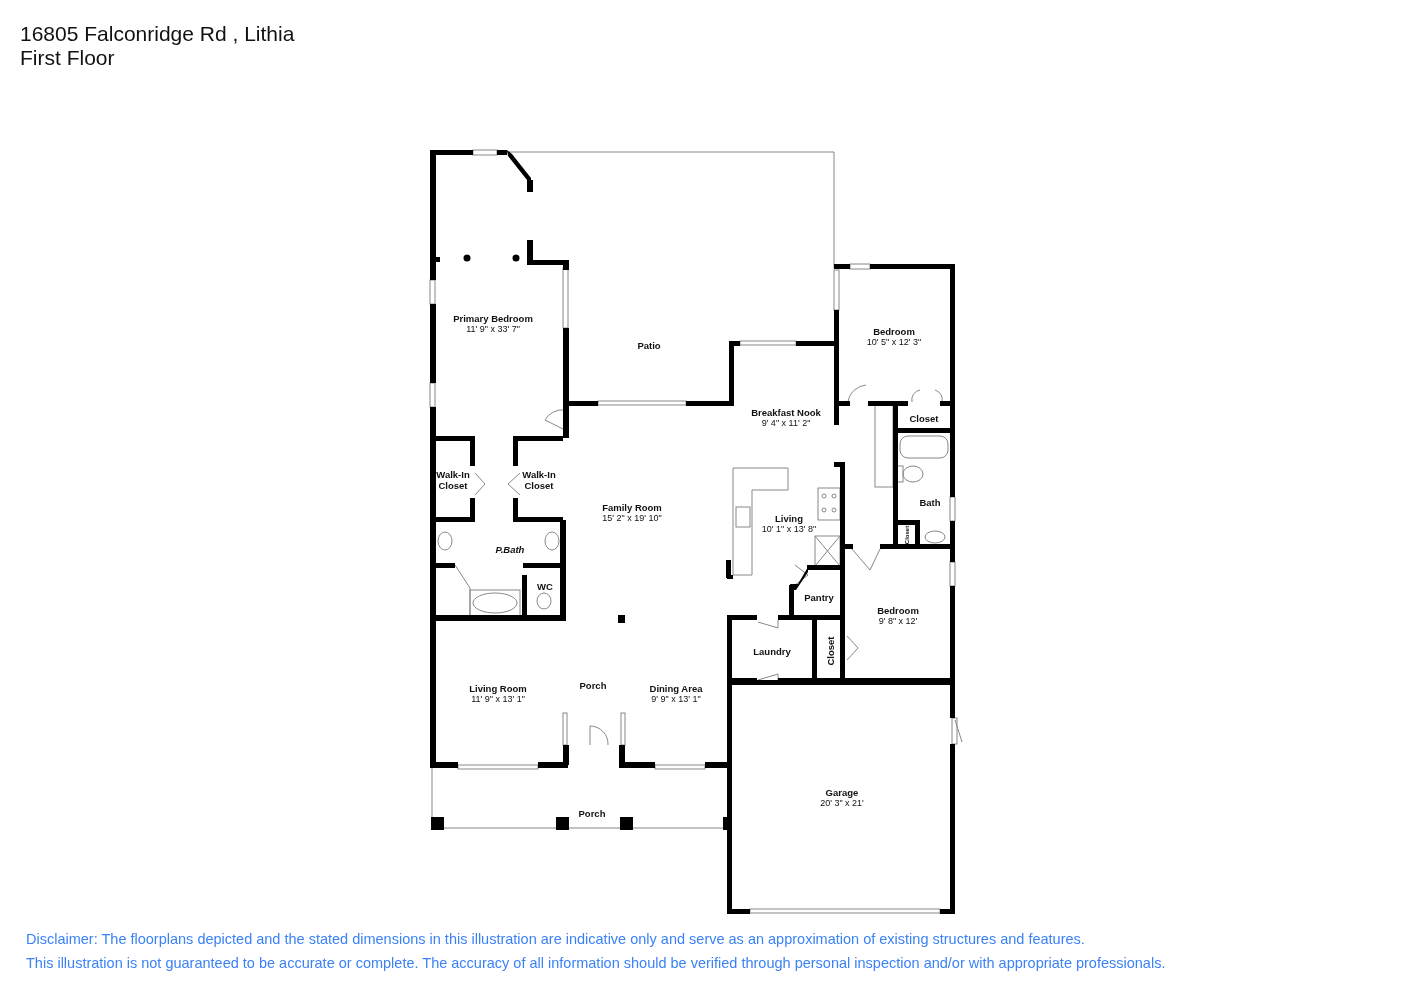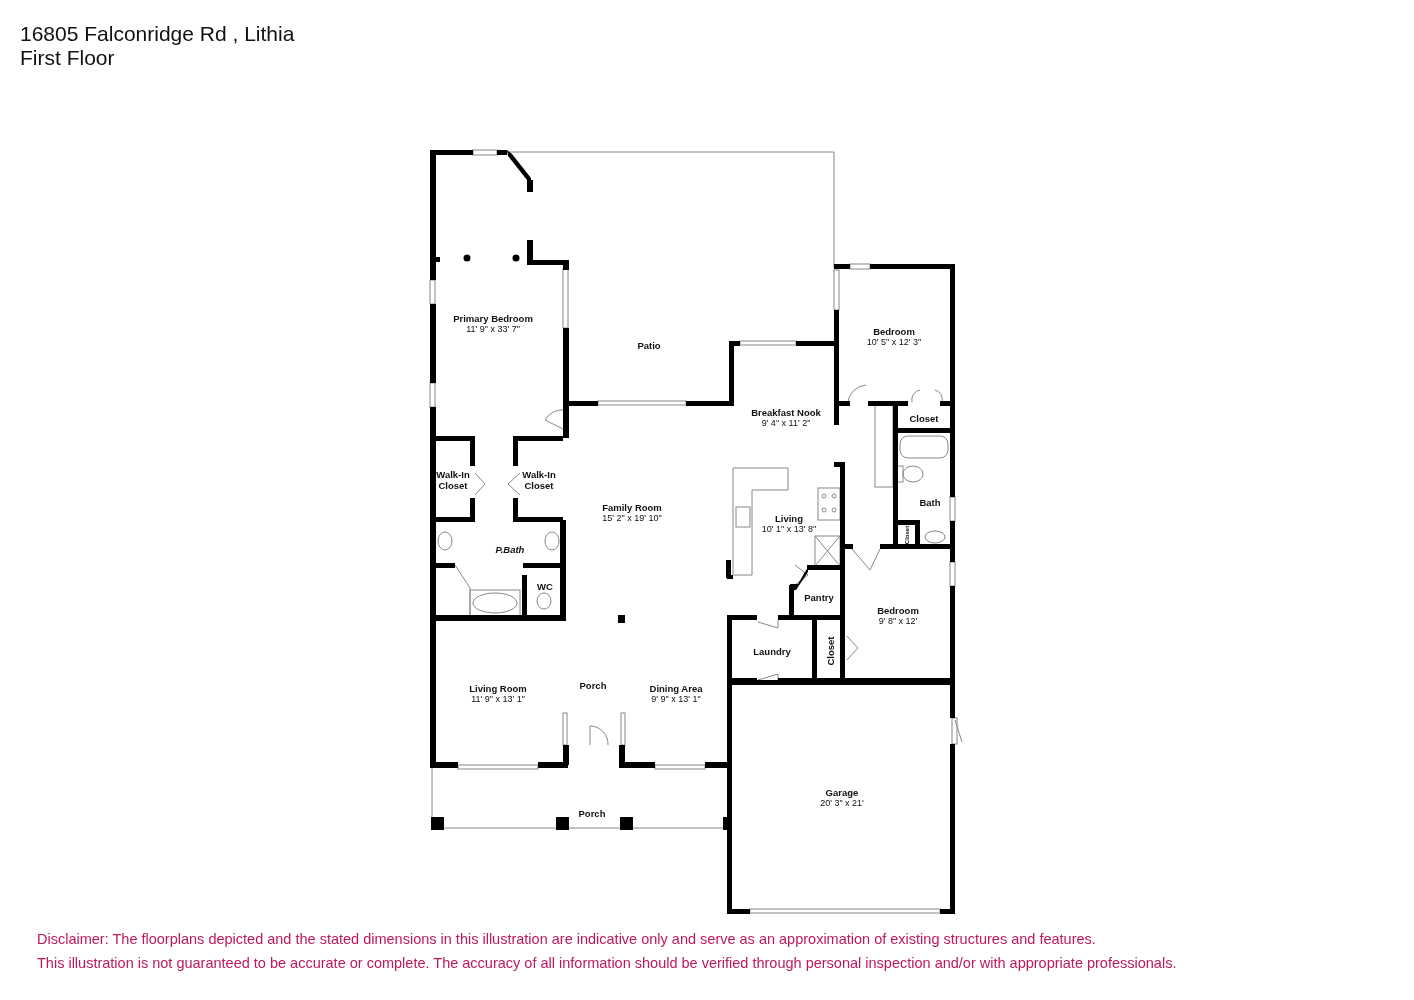--- a/index.html
+++ b/index.html
@@ -1,19 +1,19 @@
 <!DOCTYPE html>
 <html><head>
 <meta charset="utf-8">
 <style>
   html, body { margin: 0; padding: 0; background: #ffffff; }
   body { width: 1414px; height: 1000px; position: relative; overflow: hidden;
          font-family: "Liberation Sans", sans-serif; color: #111; }
   .hdr { position: absolute; left: 20px; font-size: 21px; color: #111; }
-  .disc { position: absolute; left: 37px; font-size: 14.5px; color: #be185d; white-space: nowrap; }
+  .disc { position: absolute; left: 26px; font-size: 14.5px; color: #3b82f6; white-space: nowrap; }
   svg#plan { position: absolute; left: 0; top: 0; }
   .room-label { position: absolute; text-align: center; transform: translateX(-50%); white-space: nowrap; line-height: 11px; }
   .room-name { font-weight: bold; font-size: 9.5px; display: block; }
   .room-dim { font-size: 9px; display: block; }
   .vert { position: absolute; font-weight: bold; font-size: 9.5px; transform: translate(-50%,-50%) rotate(-90deg); white-space: nowrap; }
   .vert-small { position: absolute; font-size: 6px; font-weight: bold; transform: translate(-50%,-50%) rotate(-90deg); white-space: nowrap; }
 </style>
 </head>
 <body>
 

